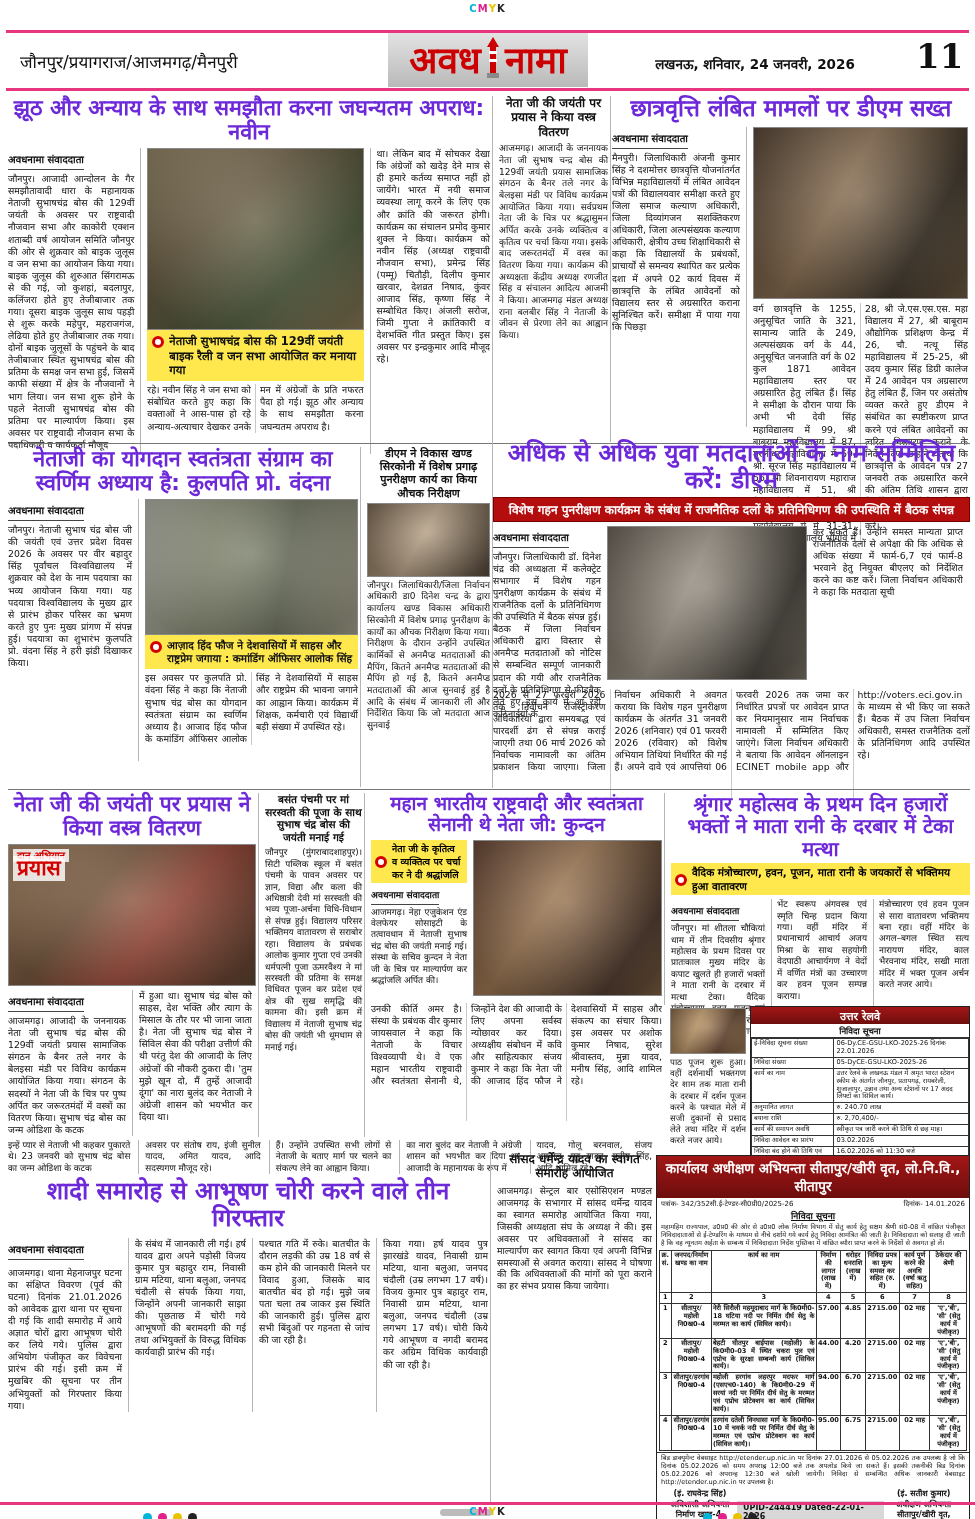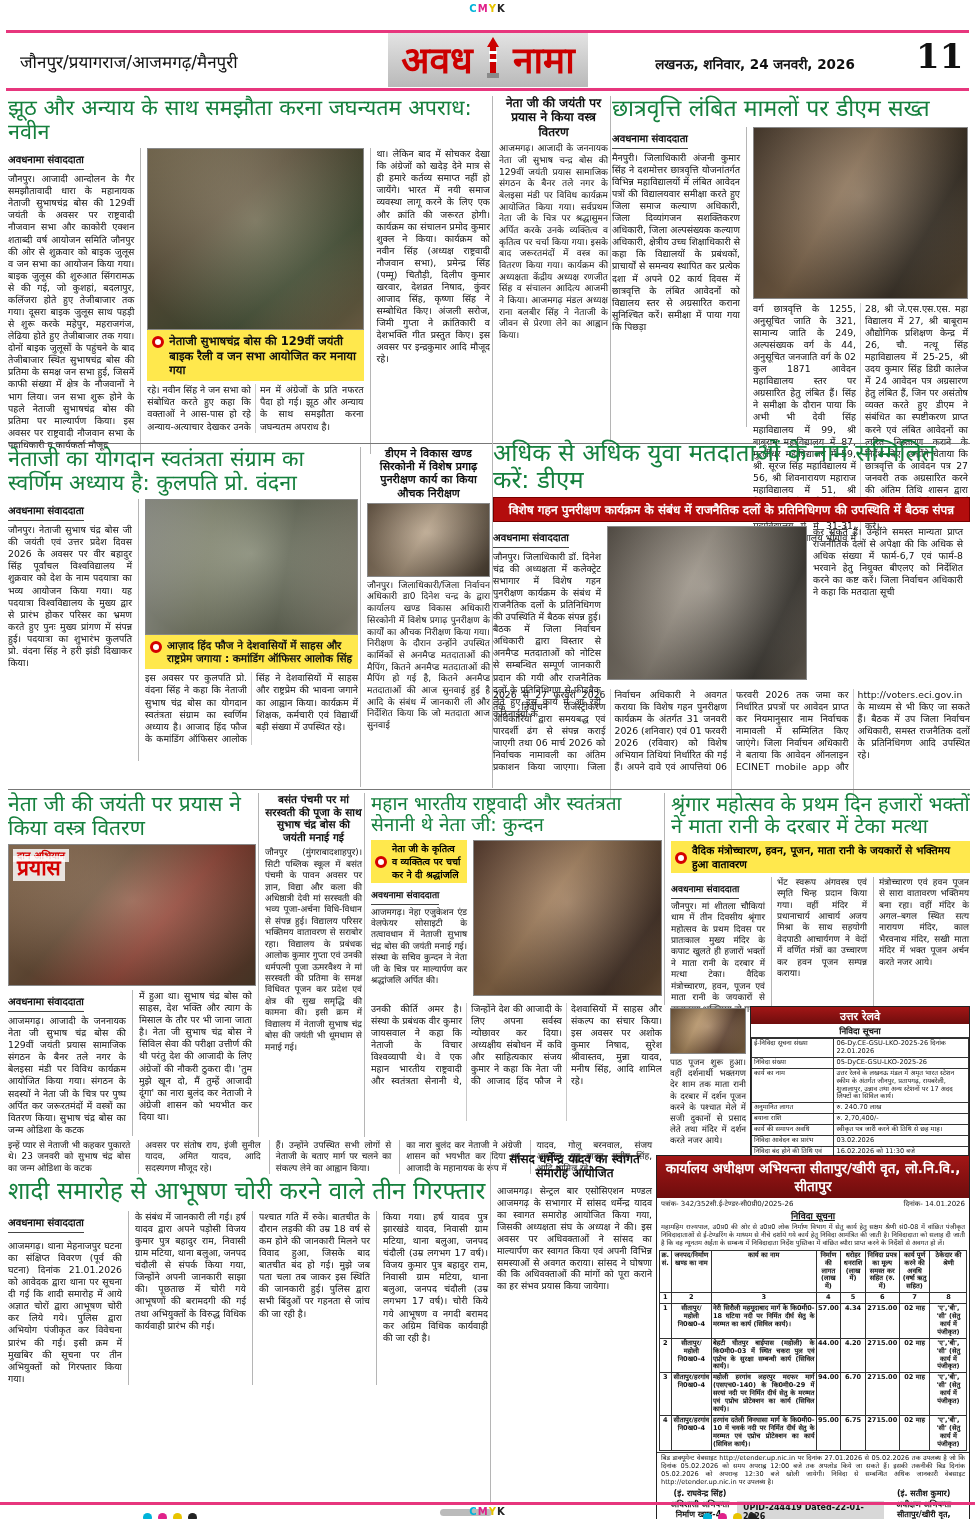--- a/index.html
+++ b/index.html
@@ -6,27 +6,27 @@
   html,body { background:#e9e9e9; }
   body { font-family:"DejaVu Sans","Liberation Sans",sans-serif; }
   #canvas { position:relative; width:975px; height:1519px; background:#fff; margin:0 auto; overflow:hidden; color:#111; }
   .abs { position:absolute; }
 
   
   .cmyk-line { width:100%; text-align:center; top:3px; font-size:10px; font-weight:bold; letter-spacing:1px; }
   .cmyk-line .c{color:#00b3d9}.cmyk-line .m{color:#e0218a}.cmyk-line .y{color:#e8c400}.cmyk-line .k{color:#222}
   .rule { left:6px; width:963px; height:3px; background:#e7367d; }
   .editions { left:20px; top:50px; font-size:17px; font-weight:normal; }
-  .masthead-box { left:388px; top:33px; width:200px; height:54px; background:linear-gradient(#e3e3e3,#b9b9b9); display:flex; align-items:center; justify-content:center; gap:10px; }
+  .masthead-box { left:388px; top:33px; width:200px; height:54px; background:linear-gradient(#e3e3e3,#b9b9b9); display:flex; align-items:center; justify-content:center; gap:2px; }
   .masthead-txt { color:#cc0000; font-size:37px; font-weight:bold; line-height:1; }
   .dateline { left:630px; top:55px; width:250px; text-align:center; font-size:13.5px; font-weight:bold; }
   .pagenum { left:916px; top:36px; font-family:"DejaVu Serif","Liberation Serif",serif; font-size:34px; font-weight:bold; }
 
   
-  .headline { font-weight:normal; line-height:1.12; color:#15803d; }
+  .headline { font-weight:bold; text-align:center; line-height:1.12; color:#6d28d9; }
   .byline { font-weight:bold; font-size:10px; padding:2px 0 3px; border-bottom:1.5px solid #444; display:inline-block; }
   .bodytxt { font-size:9.3px; line-height:1.3; text-align:justify; }
   .minihead { font-weight:bold; text-align:center; line-height:1.2; }
   .photo { position:relative; overflow:hidden; border:1px solid #888; }
   .cap { background:#ffe84d; display:flex; gap:5px; padding:4px 5px; align-items:flex-start; }
   .cap .dot, .ybar .dot { flex:0 0 12px; width:12px; height:12px; border-radius:50%; background:#fff; border:3.5px solid #d40000; margin-top:2px; }
   .cap .ctxt { font-size:11.5px; font-weight:bold; line-height:1.25; }
   .redbar { background:#b30d0d; color:#fff; font-weight:bold; font-size:12px; text-align:center; padding:3px 2px; border:1px solid #700; }
   .ybar { background:#ffe84d; color:#000; font-weight:bold; font-size:10.5px; display:flex; gap:5px; padding:2px 4px; align-items:center; }
   .cols2 { columns:2; column-gap:9px; column-rule:1px solid #c9c9c9; }
@@ -381,21 +381,21 @@
         <td>5</td>
         <td>6</td>
         <td>7</td>
         <td>8</td>
       </tr>
       <tr>
         <td>1</td>
         <td>सीतापुर/ महोली नि0ख0-4</td>
         <td class="wname">नेरी सिरौली महमूदाबाद मार्ग के कि0मी0-18 घटिया नदी पर निर्मित दीर्घ सेतु के मरम्मत का कार्य (सिविल कार्य)।</td>
         <td>57.00</td>
-        <td>4.34</td>
+        <td>4.85</td>
         <td>2715.00</td>
         <td>02 माह</td>
         <td>'ए','बी', 'सी' (सेतु कार्य में पंजीकृत)</td>
       </tr>
       <tr>
         <td>2</td>
         <td>सीतापुर/ महोली नि0ख0-4</td>
         <td class="wname">बेहटी घीतपुर बाईपास (महोली) के कि0मी0-03 में स्थित चकरा पुल एवं एप्रोच के सुरक्षा सम्बन्धी कार्य (सिविल कार्य)।</td>
         <td>44.00</td>
         <td>4.20</td>

